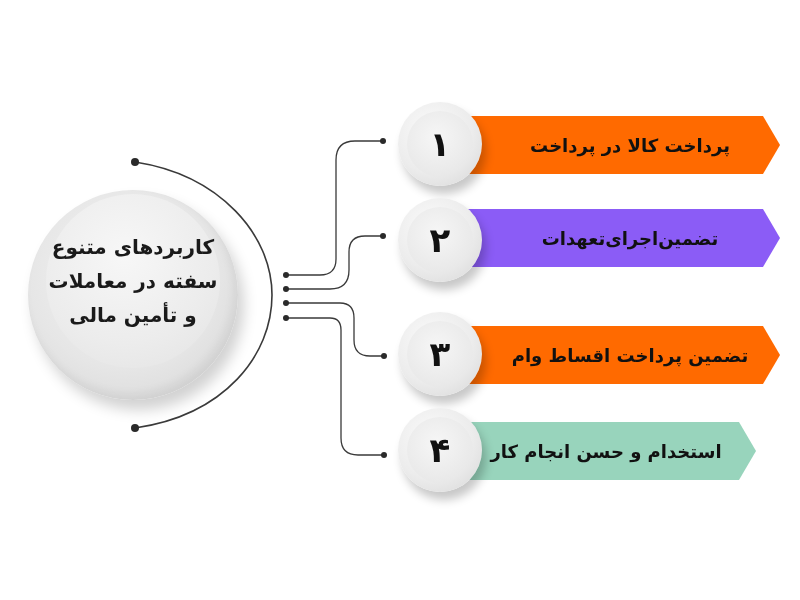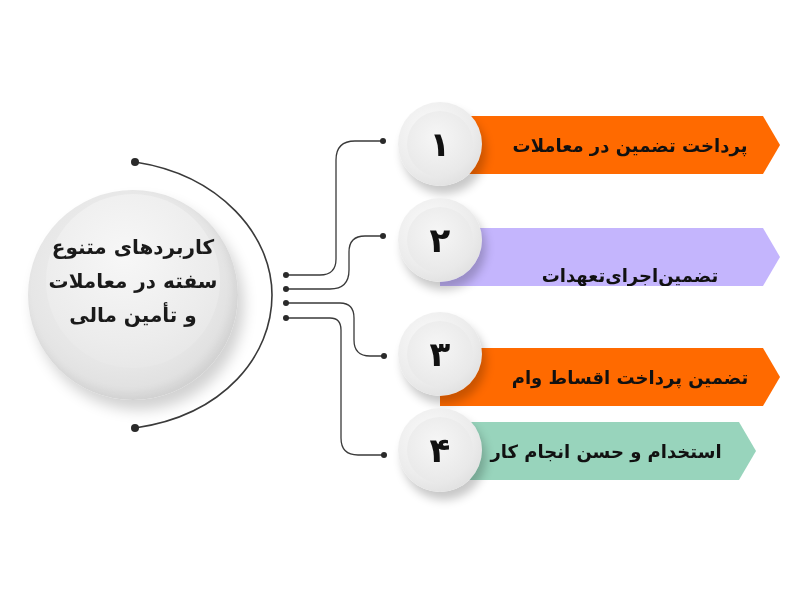--- a/index.html
+++ b/index.html
@@ -46,34 +46,34 @@
 
 <div class="hub">
   <div class="hub-inner">
     <div class="hub-title">کاربردهای متنوع
 سفته در معاملات
 و تأمین مالی</div>
   </div>
 </div>
 
 <div class="banner" style="left:440px;top:116px;width:340px;background:#FF6A00;clip-path:polygon(0 0,95% 0,100% 50%,95% 100%,0 100%);">
-  <span class="banner-text">پرداخت تضمین در معاملات</span>
+  <span class="banner-text">پرداخت کالا در پرداخت</span>
 </div>
 <div class="num" style="left:398px;top:102px;">
   <div class="num-inner">۱</div>
 </div>
 
-<div class="banner" style="left:440px;top:228px;width:340px;background:#c4b5fd;clip-path:polygon(0 0,95% 0,100% 50%,95% 100%,0 100%);align-items:flex-end;">
+<div class="banner" style="left:440px;top:209px;width:340px;background:#8b5cf6;clip-path:polygon(0 0,95% 0,100% 50%,95% 100%,0 100%);">
   <span class="banner-text">تضمین‌اجرای‌تعهدات</span>
 </div>
 <div class="num" style="left:398px;top:198px;">
   <div class="num-inner">۲</div>
 </div>
 
-<div class="banner" style="left:440px;top:326px;width:340px;background:#FF6A00;clip-path:polygon(0 0,95% 0,100% 50%,95% 100%,0 100%);margin-top:22px;">
+<div class="banner" style="left:440px;top:326px;width:340px;background:#FF6A00;clip-path:polygon(0 0,95% 0,100% 50%,95% 100%,0 100%);">
   <span class="banner-text">تضمین پرداخت اقساط وام</span>
 </div>
 <div class="num" style="left:398px;top:312px;">
   <div class="num-inner">۳</div>
 </div>
 
 <div class="banner" style="left:416px;top:422px;width:340px;background:#98D4BC;clip-path:polygon(0 0,95% 0,100% 50%,95% 100%,0 100%);">
   <span class="banner-text">استخدام و حسن انجام کار</span>
 </div>
 <div class="num" style="left:398px;top:408px;">

